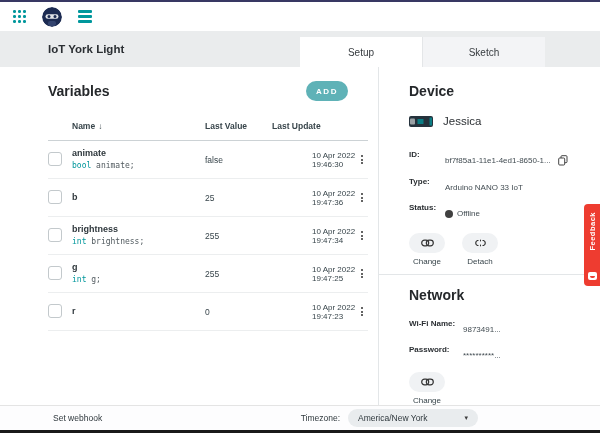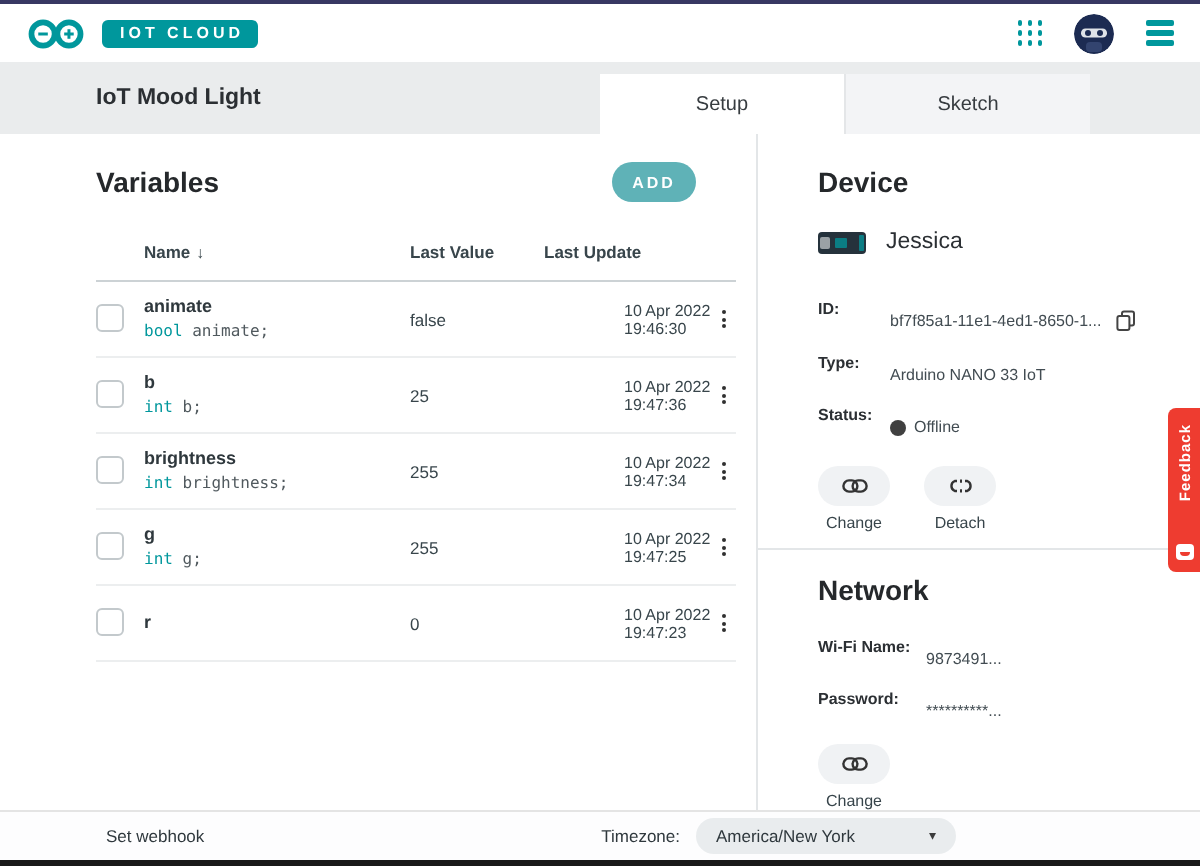--- a/index.html
+++ b/index.html
@@ -96,30 +96,20 @@
   .tz-select{width:130px;height:18px;background:#e9ecee;border-radius:9px;display:flex;
     align-items:center;justify-content:space-between;padding:0 10px;box-sizing:border-box;cursor:pointer;}
   .caret{font-size:7px;color:#3c3c3c;}
 </style>
 </head>
 <body>
 
 <div class="screen">
 
   <div class="topbar">
-    <div class="brand">
-      <svg width="30" height="18" viewBox="0 0 44 26">
-        <circle cx="12.5" cy="13" r="8.5" fill="none" stroke="#00979c" stroke-width="4.2"></circle>
-        <circle cx="31.5" cy="13" r="8.5" fill="none" stroke="#00979c" stroke-width="4.2"></circle>
-        <line x1="9" y1="13" x2="16" y2="13" stroke="#00979c" stroke-width="2.2"></line>
-        <line x1="28" y1="13" x2="35" y2="13" stroke="#00979c" stroke-width="2.2"></line>
-        <line x1="31.5" y1="9.5" x2="31.5" y2="16.5" stroke="#00979c" stroke-width="2.2"></line>
-      </svg>
-      <span class="badge">IOT CLOUD</span>
-    </div>
     <div class="topbar-right">
       <div class="grid-icon">
         <i></i>
           <i></i>
           <i></i>
           <i></i>
           <i></i>
           <i></i>
           <i></i>
           <i></i>
@@ -136,21 +126,21 @@
       </div>
       <div class="hamburger">
           <i></i>
           <i></i>
           <i></i>
         </div>
     </div>
   </div>
 
   <div class="subheader">
-    <span class="page-title">IoT Mood Light</span>
+    <span class="page-title">IoT York Light</span>
     <div class="tabs">
       <div class="tab active">Setup</div>
       <div class="tab inactive">Sketch</div>
     </div>
   </div>
 
   <div class="main">
 
     <section class="vars">
       <div class="vars-head">
@@ -179,21 +169,20 @@
               <i></i>
               <i></i>
               <i></i>
             </div>
   </div>
 
   <div class="tgrid trow">
     <div><span class="cb"></span></div>
     <div>
       <div class="vname">b</div>
-      <div class="vdecl"><span class="t">int</span><span> b;</span></div>
     </div>
     <div>25</div>
     <div class="vupd">10 Apr 2022 19:47:36</div>
     <div class="kebab">
               <i></i>
               <i></i>
               <i></i>
             </div>
   </div>
 

